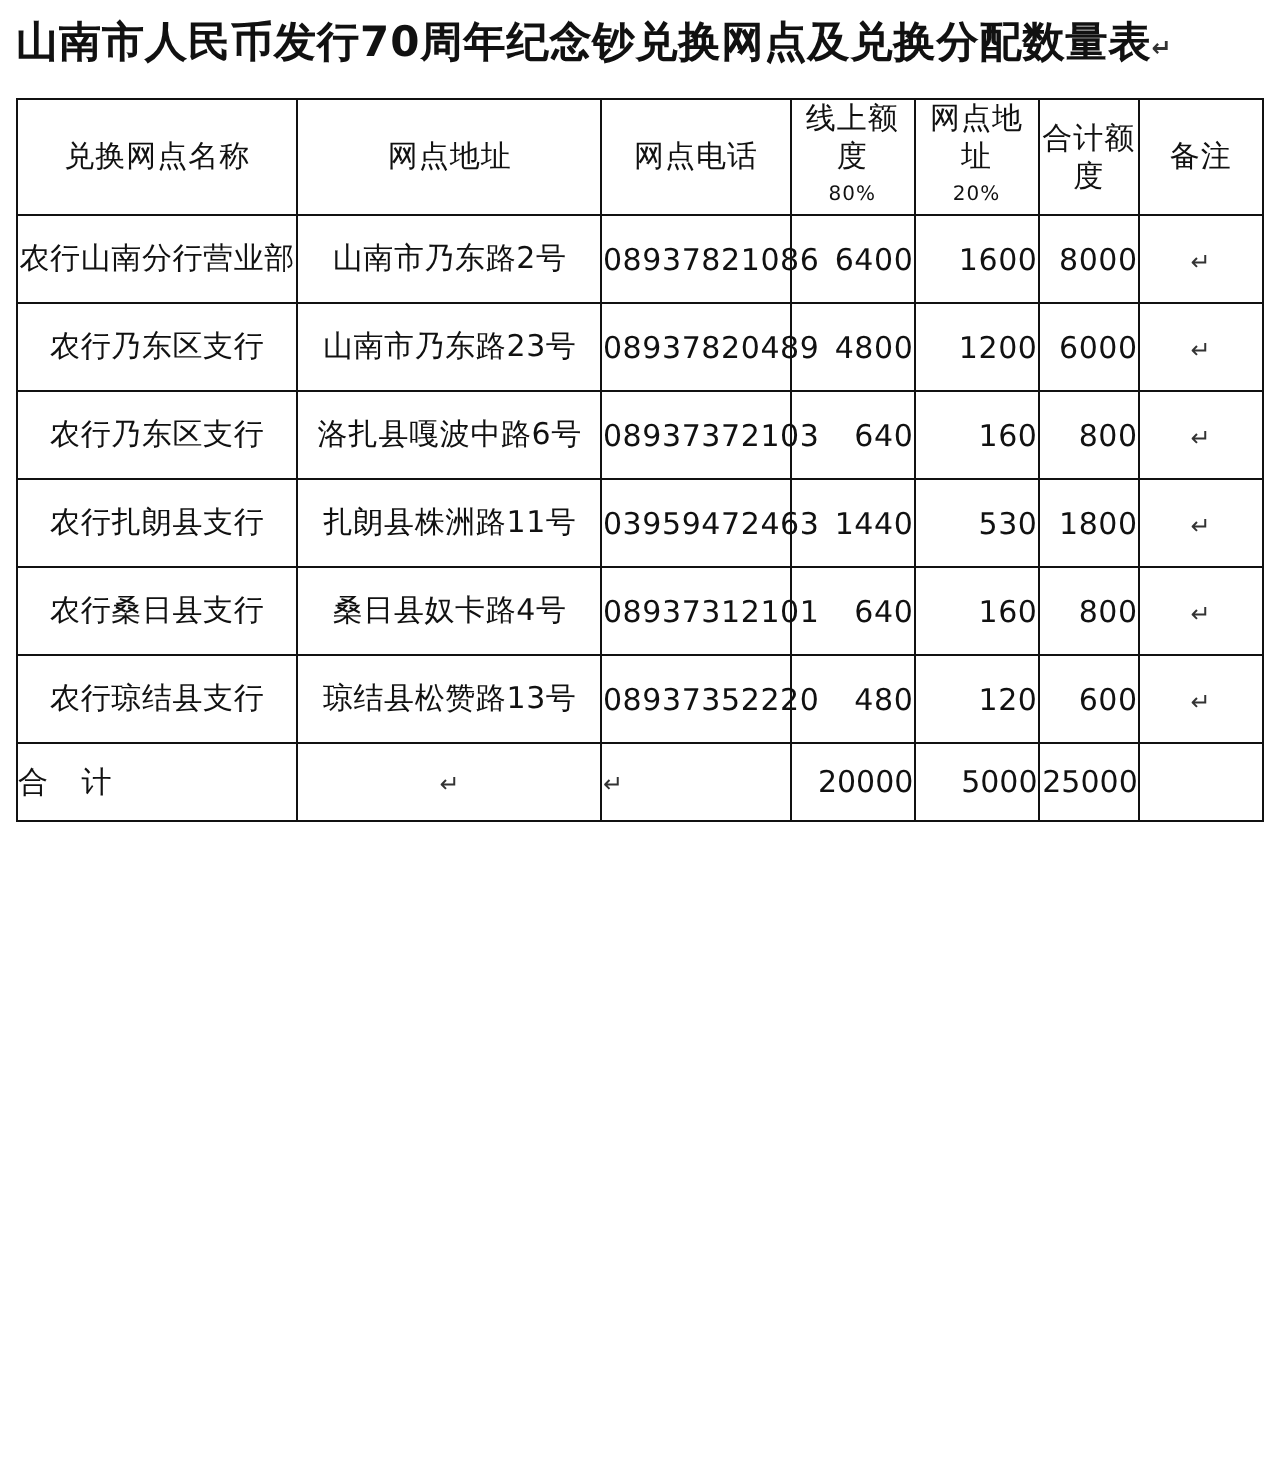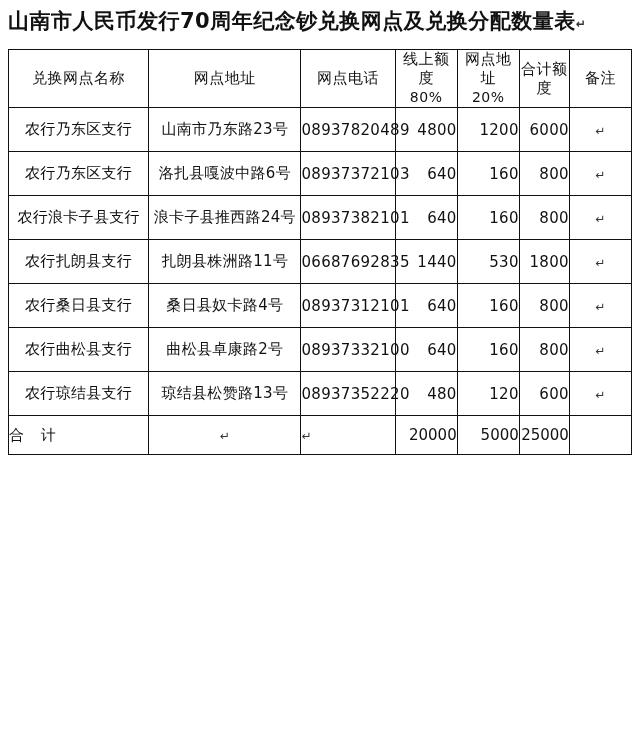--- a/index.html
+++ b/index.html
@@ -54,21 +54,21 @@
   }
   .hdr td {
     height: 50px;
     text-align: center;
     font-size: 15px;
     line-height: 19px;
     letter-spacing: 0.5px;
   }
   .hdr .sub {
     display: block;
-    font-size: 14px;
+    font-size: 10px;
     letter-spacing: 0.5px;
   }
   tr.data-row td {
     height: 43px;
     font-size: 15px;
     letter-spacing: 0.3px;
   }
   td.c-name {
     text-align: center;
     padding-left: 2px;
@@ -136,20 +136,29 @@
           <span class="sub">80%</span>
         </td>
         <td>
           <span>网点地址</span>
           <span class="sub">20%</span>
         </td>
         <td>合计额度</td>
         <td>备注</td>
       </tr>
 
+      <tr class="data-row">
+        <td class="c-name">农行山南分行营业部</td>
+        <td class="c-addr">山南市乃东路2号</td>
+        <td class="c-phone">08937821086</td>
+        <td class="c-num">6400</td>
+        <td class="c-num">1600</td>
+        <td class="c-num">8000</td>
+        <td class="c-remark"><span class="pilcrow">↵</span></td>
+      </tr>
 
       <tr class="data-row">
         <td class="c-name">农行乃东区支行</td>
         <td class="c-addr">山南市乃东路23号</td>
         <td class="c-phone">08937820489</td>
         <td class="c-num">4800</td>
         <td class="c-num">1200</td>
         <td class="c-num">6000</td>
         <td class="c-remark"><span class="pilcrow">↵</span></td>
       </tr>
@@ -161,59 +170,41 @@
         <td class="c-addr">洛扎县嘎波中路6号</td>
         <td class="c-phone">08937372103</td>
         <td class="c-num">640</td>
         <td class="c-num">160</td>
         <td class="c-num">800</td>
         <td class="c-remark"><span class="pilcrow">↵</span></td>
       </tr>
 
 
 
-      <tr class="data-row">
-        <td class="c-name">农行浪卡子县支行</td>
-        <td class="c-addr">浪卡子县推西路24号</td>
-        <td class="c-phone">08937382101</td>
-        <td class="c-num">640</td>
-        <td class="c-num">160</td>
-        <td class="c-num">800</td>
-        <td class="c-remark"><span class="pilcrow">↵</span></td>
-      </tr>
 
       <tr class="data-row">
         <td class="c-name">农行扎朗县支行</td>
         <td class="c-addr">扎朗县株洲路11号</td>
-        <td class="c-phone">06687692835</td>
+        <td class="c-phone">03959472463</td>
         <td class="c-num">1440</td>
         <td class="c-num">530</td>
         <td class="c-num">1800</td>
         <td class="c-remark"><span class="pilcrow">↵</span></td>
       </tr>
 
       <tr class="data-row">
         <td class="c-name">农行桑日县支行</td>
         <td class="c-addr">桑日县奴卡路4号</td>
         <td class="c-phone">08937312101</td>
         <td class="c-num">640</td>
         <td class="c-num">160</td>
         <td class="c-num">800</td>
         <td class="c-remark"><span class="pilcrow">↵</span></td>
       </tr>
 
-      <tr class="data-row">
-        <td class="c-name">农行曲松县支行</td>
-        <td class="c-addr">曲松县卓康路2号</td>
-        <td class="c-phone">08937332100</td>
-        <td class="c-num">640</td>
-        <td class="c-num">160</td>
-        <td class="c-num">800</td>
-        <td class="c-remark"><span class="pilcrow">↵</span></td>
-      </tr>
 
       <tr class="data-row">
         <td class="c-name">农行琼结县支行</td>
         <td class="c-addr">琼结县松赞路13号</td>
         <td class="c-phone">08937352220</td>
         <td class="c-num">480</td>
         <td class="c-num">120</td>
         <td class="c-num">600</td>
         <td class="c-remark"><span class="pilcrow">↵</span></td>
       </tr>

